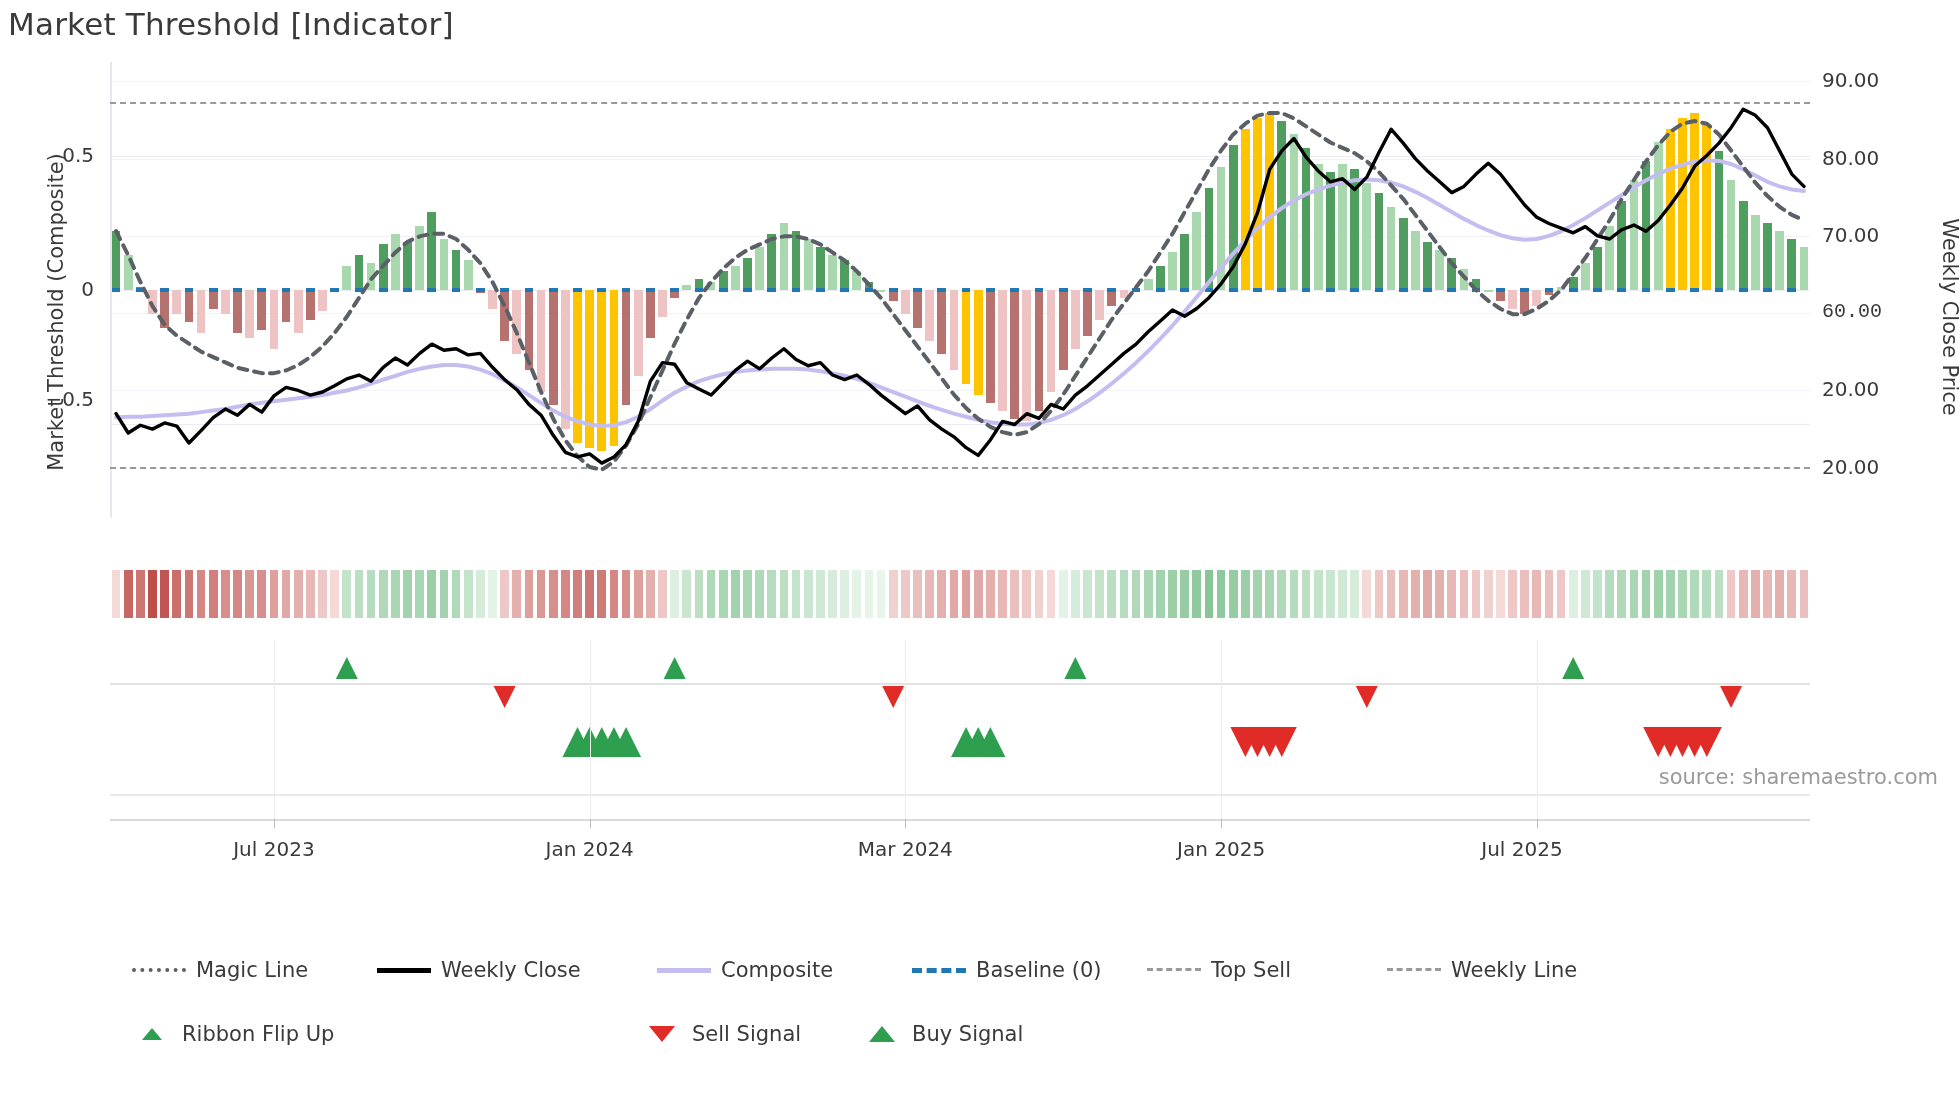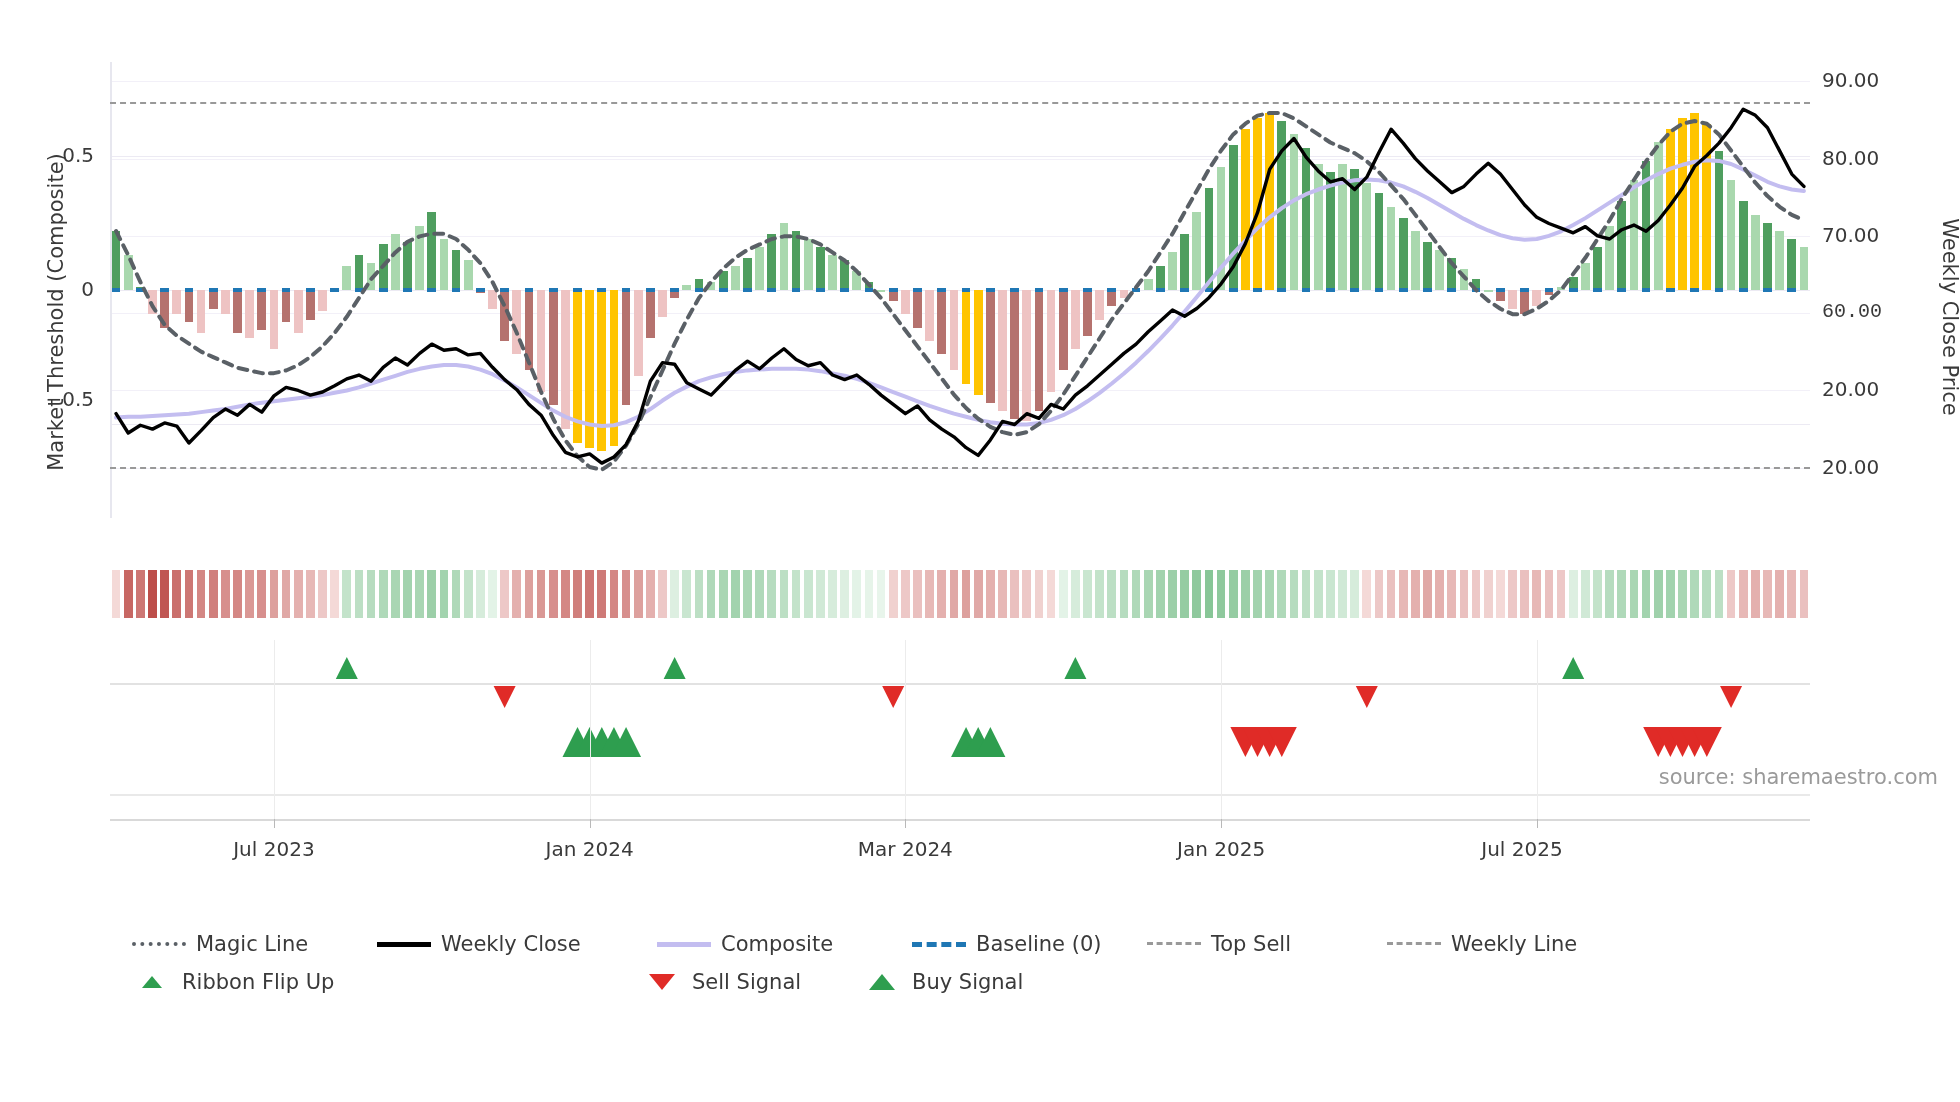--- a/index.html
+++ b/index.html
@@ -22,30 +22,31 @@
   .axisline{position:absolute;height:2px;background:#dcdcdc;left:110px;width:1700px;}
   .hbar{position:absolute;}
   .ribbon-bar{position:absolute;top:0;height:48px;}
 
   svg{position:absolute;left:0;top:0;overflow:visible;}
 
   .source{position:absolute;right:22px;top:765px;font-size:21px;color:#9a9a9a;}
 
   
   .legend{position:absolute;left:132px;top:925px;width:1700px;}
-  .legrow{position:relative;height:38px;}
+  .legrow{position:relative;height:38px;margin-top:26px;}
   .legitem{position:absolute;display:flex;align-items:center;gap:10px;height:38px;}
   .legtext{font-size:21px;color:#3a3a3a;white-space:nowrap;}
   .swatch{width:54px;height:20px;position:relative;flex:0 0 54px;}
   .swatch-tri{flex:0 0 40px;display:flex;justify-content:center;align-items:center;height:38px;}
 </style>
 </head>
 <body>
 <div id="root">
 
+<div class="title">Market Threshold [Indicator]</div>
 
 <div class="ylabel-left">Market Threshold (Composite)</div>
 <div class="ylabel-right">Weekly Close Price</div>
 
 <div id="chart-surface">
       <div class="gridline" style="top: 155.882px;"></div>
       <div class="gridline" style="top: 290px;"></div>
       <div class="gridline" style="top: 424.118px;"></div>
       <div class="gridline" style="top: 81.322px; background: rgb(242, 240, 248);"></div>
       <div class="gridline" style="top: 158.61px; background: rgb(242, 240, 248);"></div>

